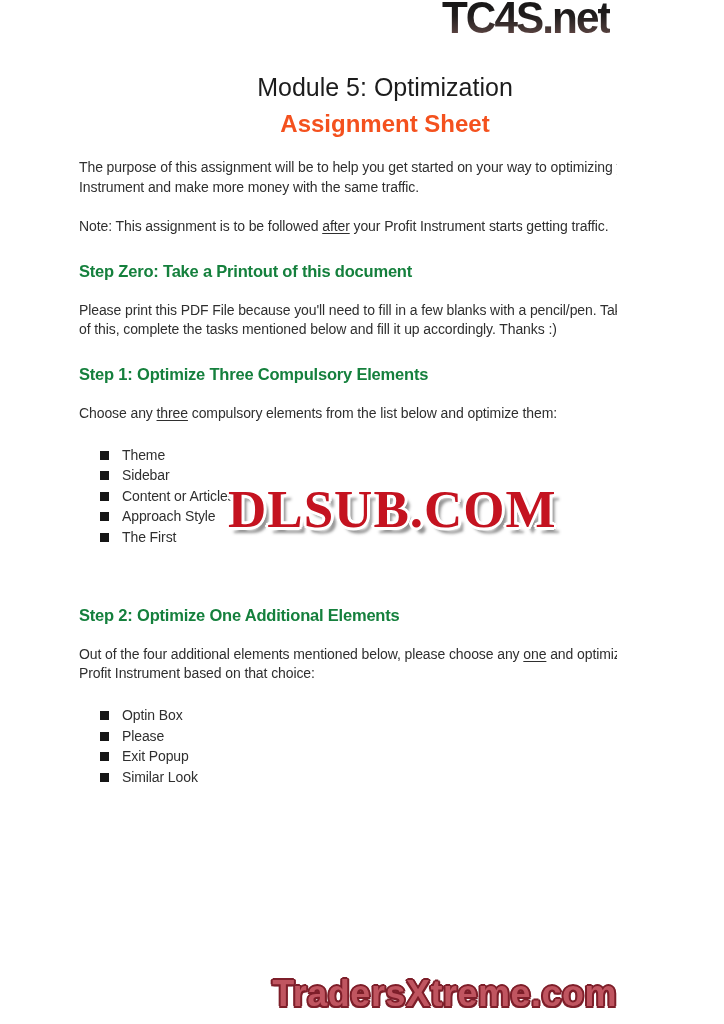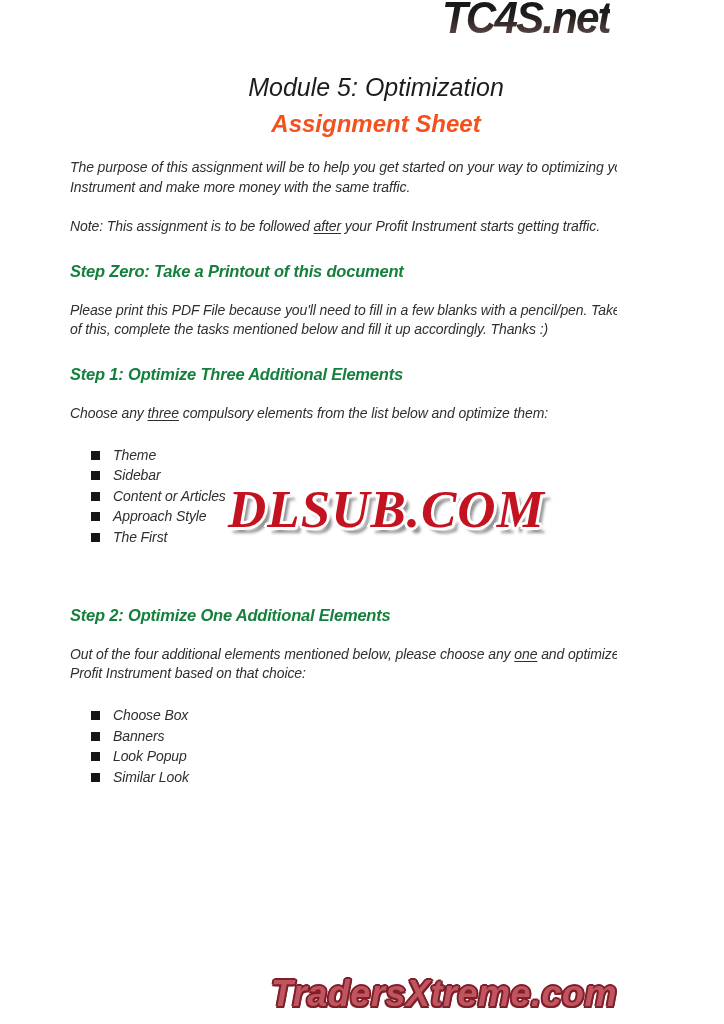--- a/index.html
+++ b/index.html
@@ -8,21 +8,20 @@
     background: #ffffff;
   }
   .page {
     position: relative;
     width: 617px;
     height: 1024px;
     background: #ffffff;
     font-family: "Liberation Sans", sans-serif;
     color: var(--body-text, #2f2f2f);
     overflow: hidden;
-    font-style: italic;
   }
 
   
   .tc4s-logo {
     position: absolute;
     top: -6px;
     right: 7px;
     font-size: 44px;
     font-weight: 700;
     letter-spacing: -2px;
@@ -33,21 +32,21 @@
     -webkit-background-clip: text;
     background-clip: text;
     color: transparent;
     line-height: 1.1;
   }
 
   
   .content {
     position: absolute;
     top: 0;
-    left: 70px;
+    left: 79px;
     width: 612px;
     font-size: 14px;
     line-height: 19.5px;
     letter-spacing: -0.1px;
   }
   .doc-title {
     margin: 72px 0 0 0;
     font-size: 25px;
     font-weight: 400;
     line-height: 30px;
@@ -155,21 +154,21 @@
     <h2 class="doc-subtitle">Assignment Sheet</h2>
 
     <p class="body-par first-par">The purpose of this assignment will be to help you get started on your way to optimizing your Profit Instrument and make more money with the same traffic.</p>
 
     <p class="body-par"><span>Note: This assignment is to be followed </span><span class="u">after</span><span> your Profit Instrument starts getting traffic.</span></p>
 
     <h3 class="heading">Step Zero: Take a Printout of this document</h3>
 
     <p class="body-par">Please print this PDF File because you'll need to fill in a few blanks with a pencil/pen. Take a printout of this, complete the tasks mentioned below and fill it up accordingly. Thanks :)</p>
 
-    <h3 class="heading">Step 1: Optimize Three Additional Elements</h3>
+    <h3 class="heading">Step 1: Optimize Three Compulsory Elements</h3>
 
     <p class="body-par"><span>Choose any </span><span class="u">three</span><span> compulsory elements from the list below and optimize them:</span></p>
 
     <ul class="sq-list">
       <li>
           <span class="sq-bullet"></span>
           <span>Theme</span>
         </li>
       <li>
           <span class="sq-bullet"></span>
@@ -189,29 +188,29 @@
         </li>
     </ul>
 
     <h3 class="heading step2-heading">Step 2: Optimize One Additional Elements</h3>
 
     <p class="body-par"><span>Out of the four additional elements mentioned below, please choose any </span><span class="u">one</span><span> and optimize your Profit Instrument based on that choice:</span></p>
 
     <ul class="sq-list">
       <li>
           <span class="sq-bullet"></span>
-          <span>Choose Box</span>
-        </li>
-      <li>
-          <span class="sq-bullet"></span>
-          <span>Banners</span>
-        </li>
-      <li>
-          <span class="sq-bullet"></span>
-          <span>Look Popup</span>
+          <span>Optin Box</span>
+        </li>
+      <li>
+          <span class="sq-bullet"></span>
+          <span>Please</span>
+        </li>
+      <li>
+          <span class="sq-bullet"></span>
+          <span>Exit Popup</span>
         </li>
       <li>
           <span class="sq-bullet"></span>
           <span>Similar Look</span>
         </li>
     </ul>
 
   </div>
 
   <div class="dlsub-watermark">DLSUB.COM</div>

